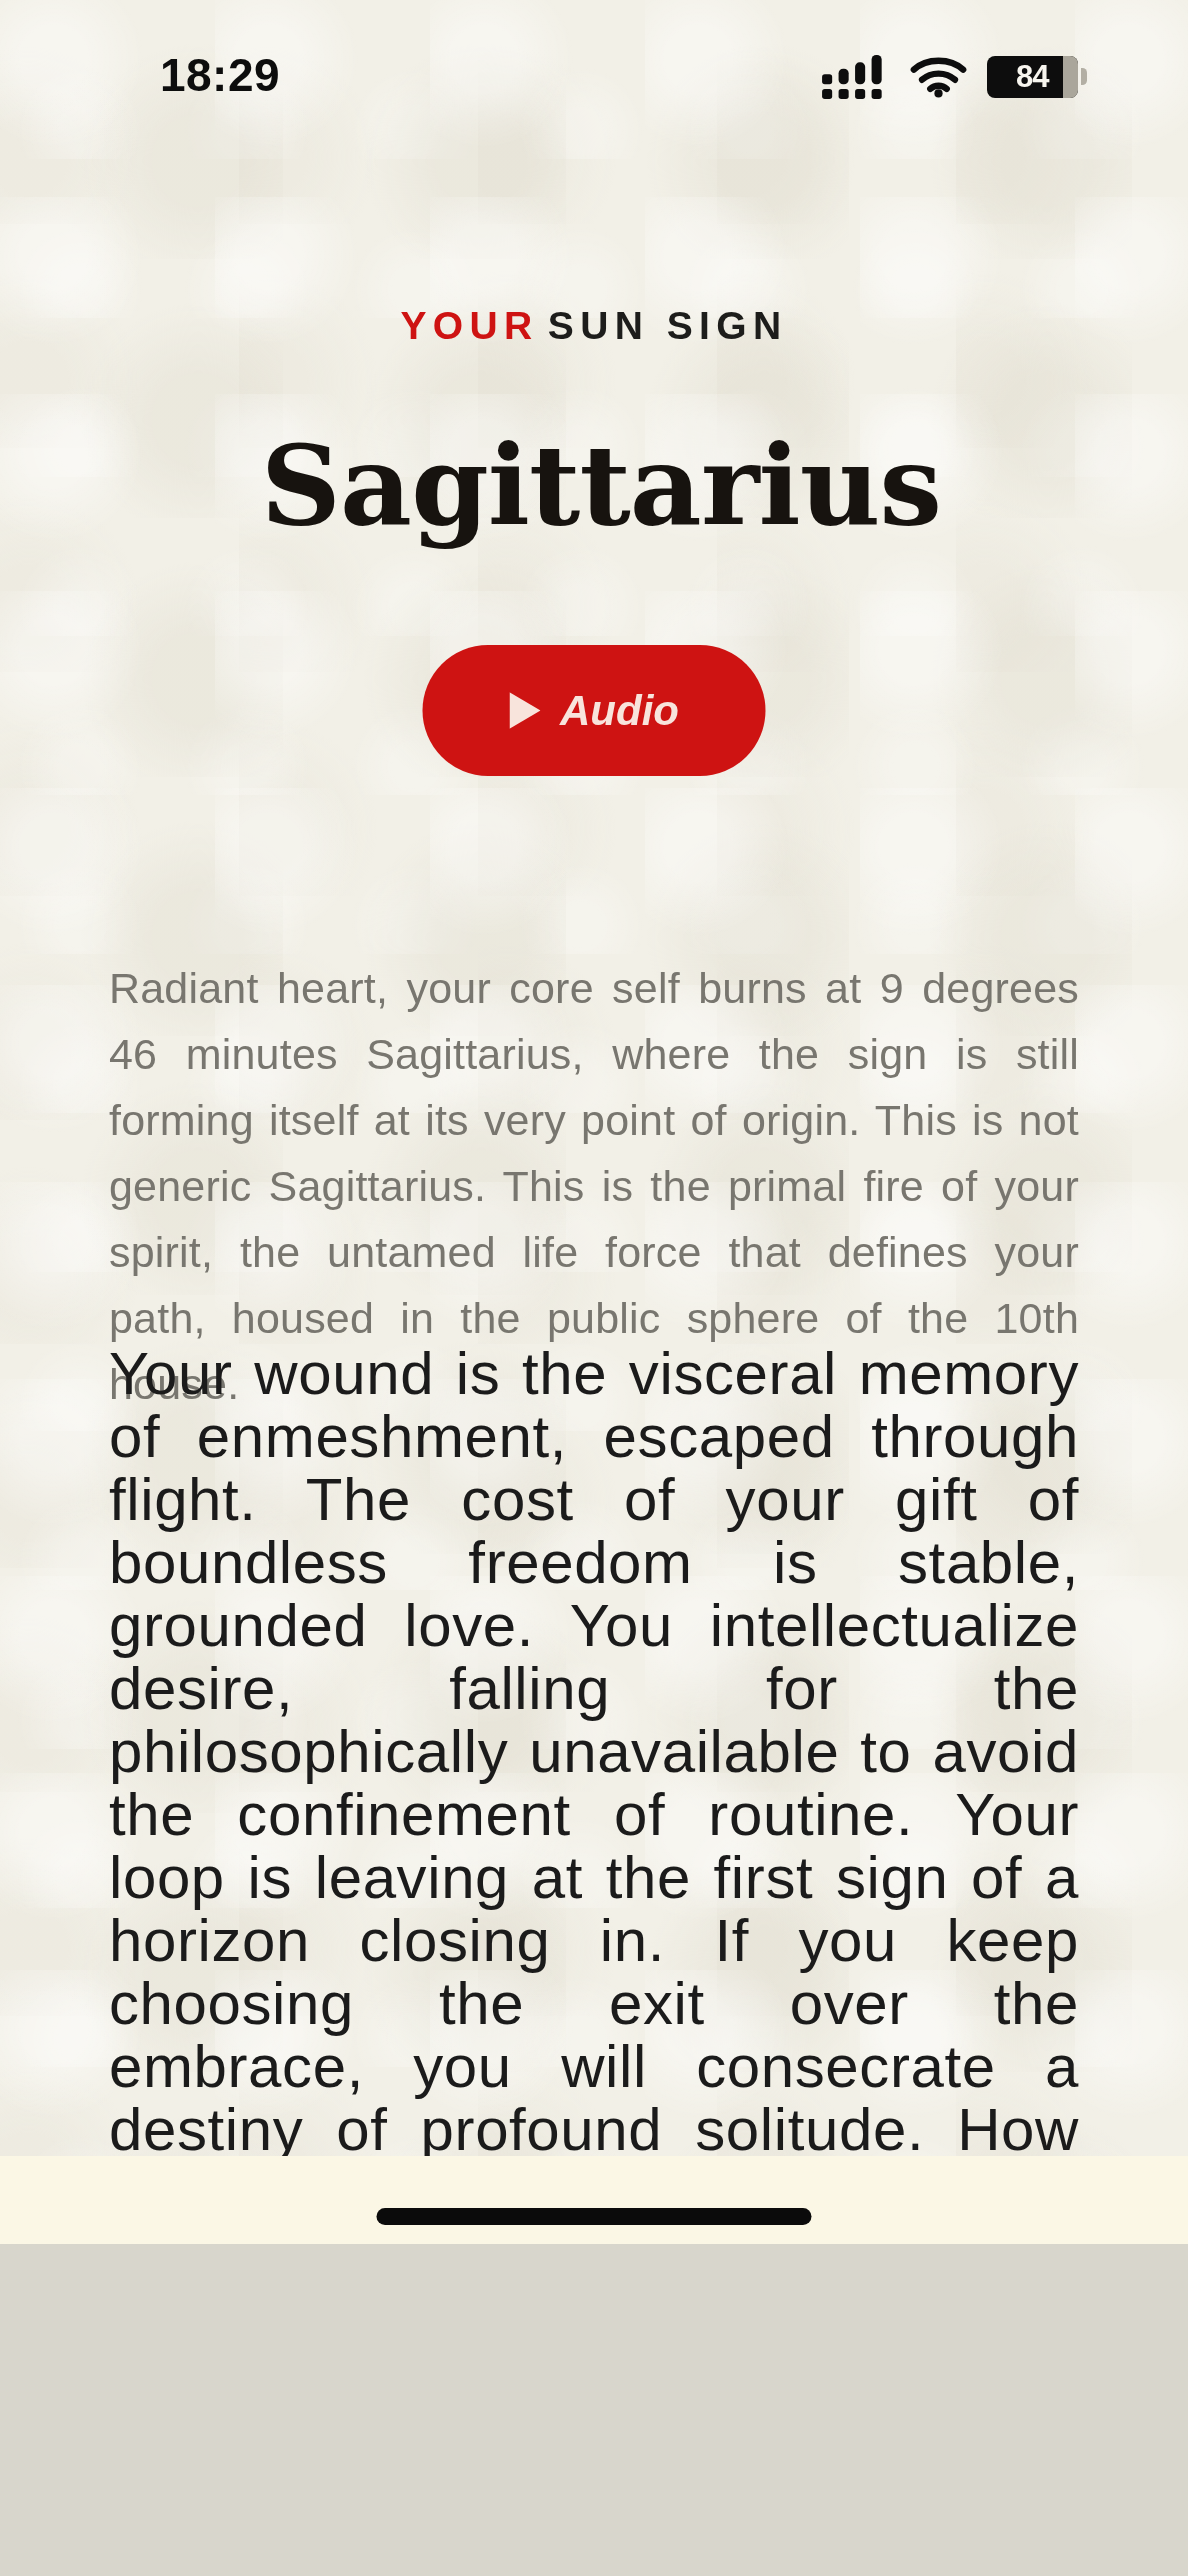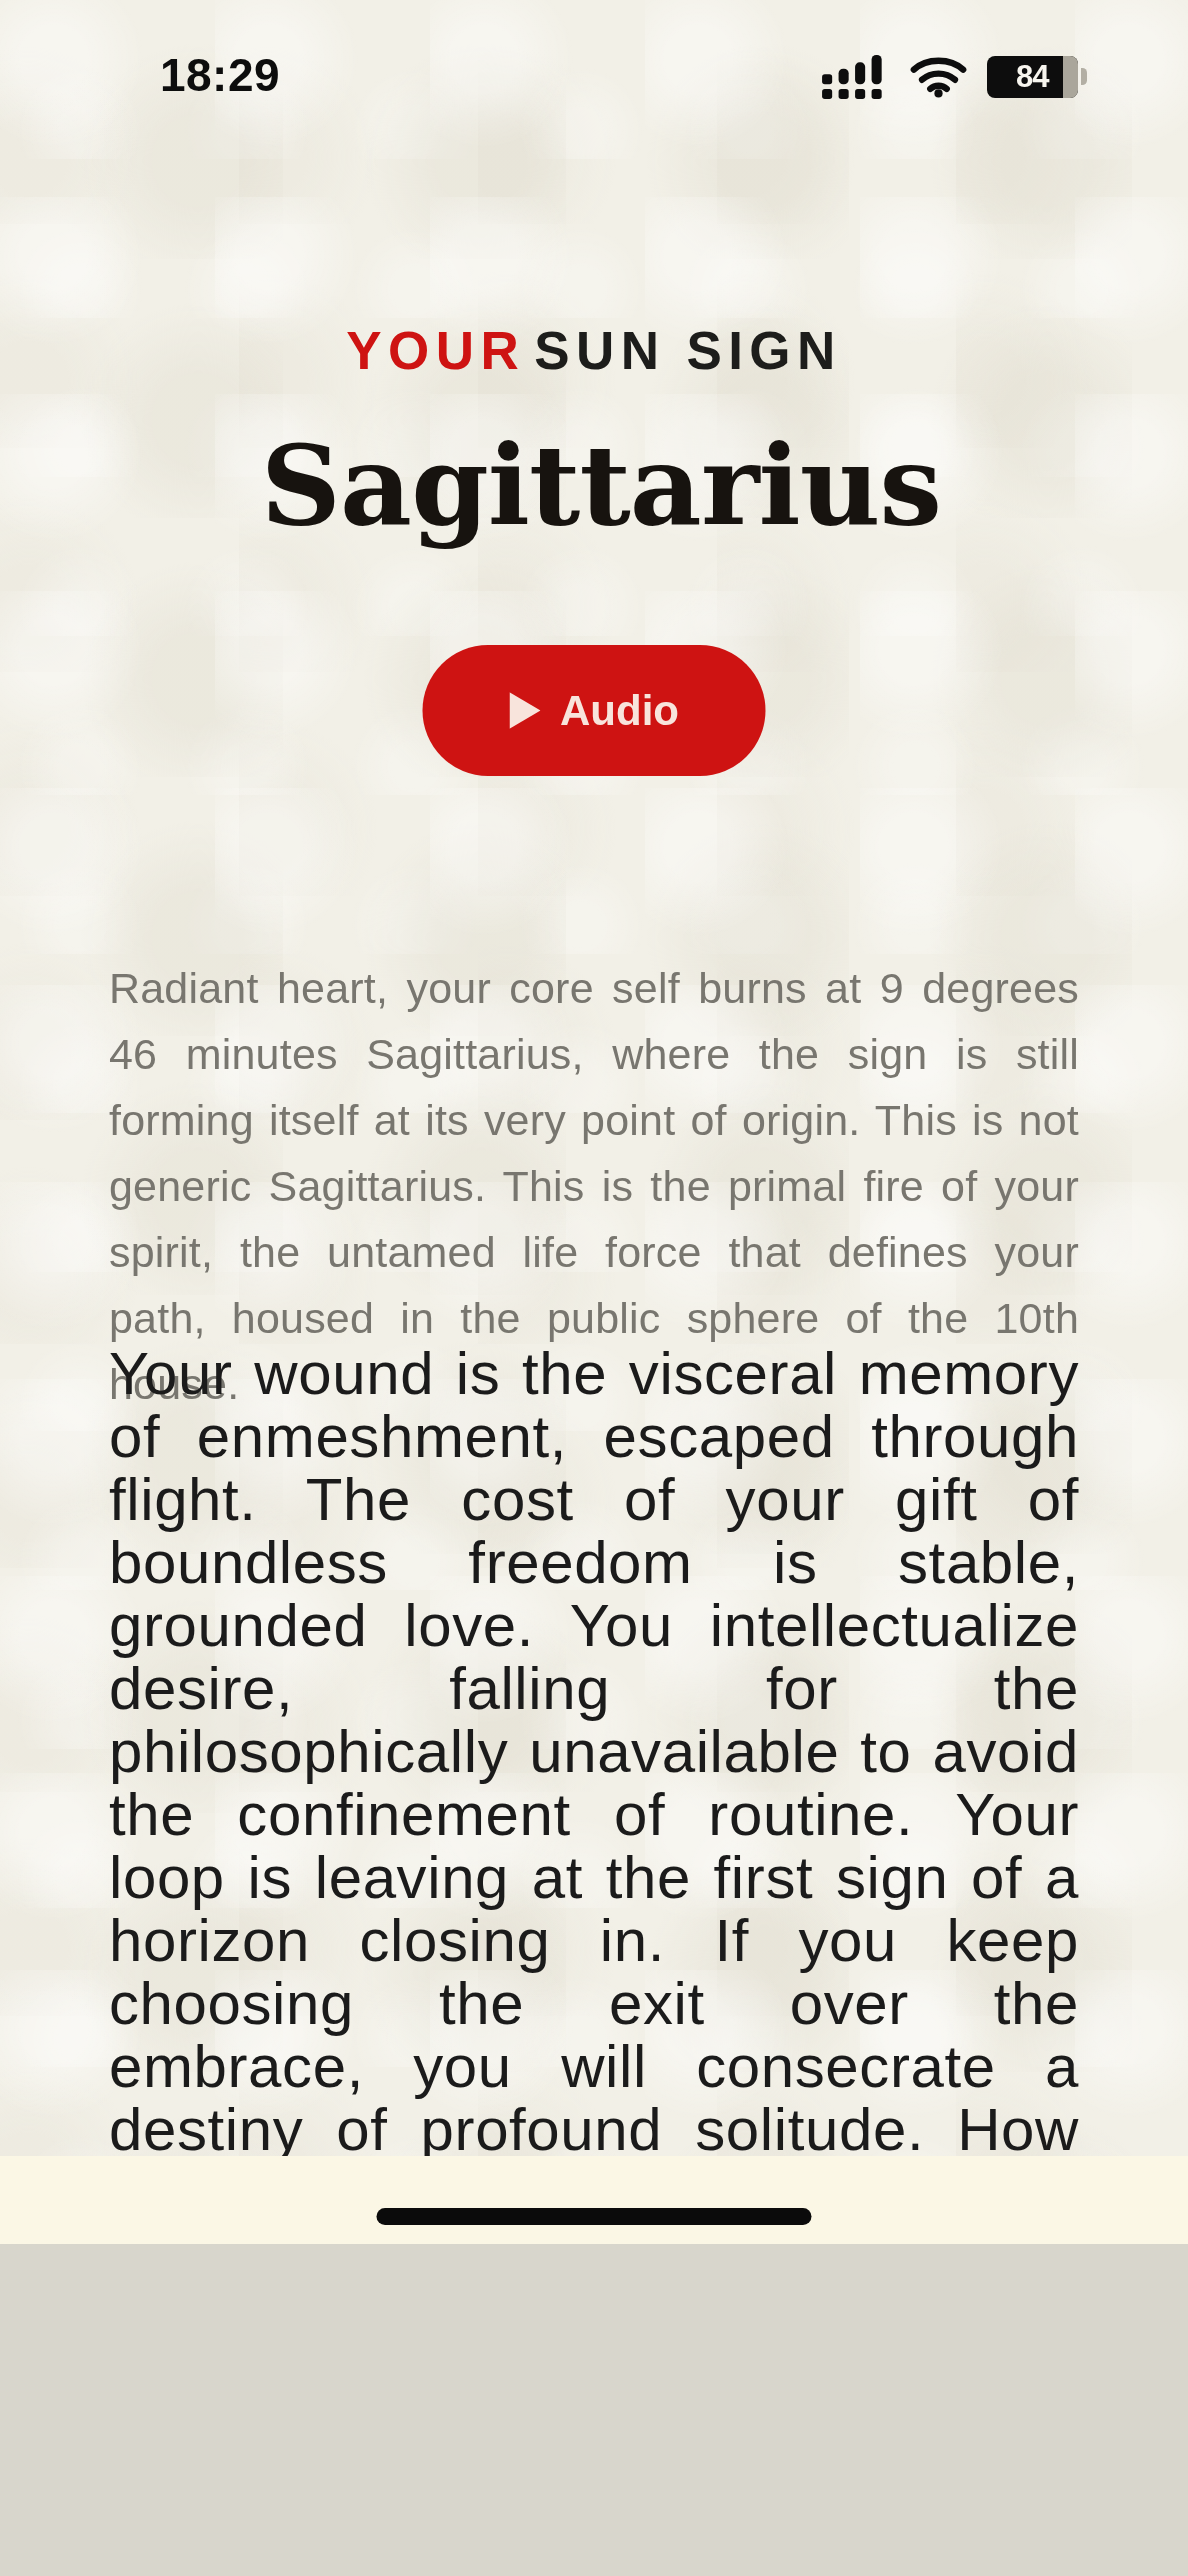--- a/index.html
+++ b/index.html
@@ -33,39 +33,39 @@
   .battery-level-rest{position:absolute;top:0;right:0;bottom:0;background:#aaa69b;}
   .battery-num{
     position:absolute;inset:0;display:flex;align-items:center;justify-content:center;
     color:#f7f5ee;font-size:31px;font-weight:700;letter-spacing:-0.9px;
   }
   .battery-nub{width:6.4px;height:17.5px;margin-left:2.8px;border-radius:0 4.6px 4.6px 0;background:#b3afa4;}
   .battery-wrap{display:flex;align-items:center;}
 
   
   .eyebrow{
-    position:absolute;top:320px;left:0;right:0;text-align:center;
-    font-size:53px;font-weight:700;letter-spacing:6.4px;color:#1d1d1b;
+    position:absolute;top:304px;left:0;right:0;text-align:center;
+    font-size:39px;font-weight:700;letter-spacing:6.4px;color:#1d1d1b;
     white-space:nowrap;
   }
   .eyebrow .accent{color:#ce1312;margin-right:9.2px;}
   .sign-title{
     position:absolute;top:413px;left:0;right:0;text-align:center;
     font-family:"DejaVu Serif", serif;font-weight:800;
     font-size:111px;line-height:1.3;color:#17130f;letter-spacing:-0.9px;padding-left:14px;
   }
 
   
   .audio-btn{
     position:absolute;top:645px;left:50%;transform:translateX(-50%);
     width:343px;height:131px;border:none;border-radius:74px;
     background:#ce1312;color:#f8e4dc;
     display:flex;align-items:center;justify-content:center;gap:20px;
     font-family:"Liberation Sans", sans-serif;
-    font-size:42px;font-weight:700;cursor:pointer;
+    font-size:42px;font-weight:700;cursor:pointer;font-style:italic;
   }
   .play-tri{display:block;}
 
   
   .para{position:absolute;left:109px;right:109px;text-align:justify;text-justify:inter-word;}
   .para-intro{
     top:912px;
     font-size:43px;line-height:66px;color:#78766f;letter-spacing:0.2px;
   }
   .para-body{

